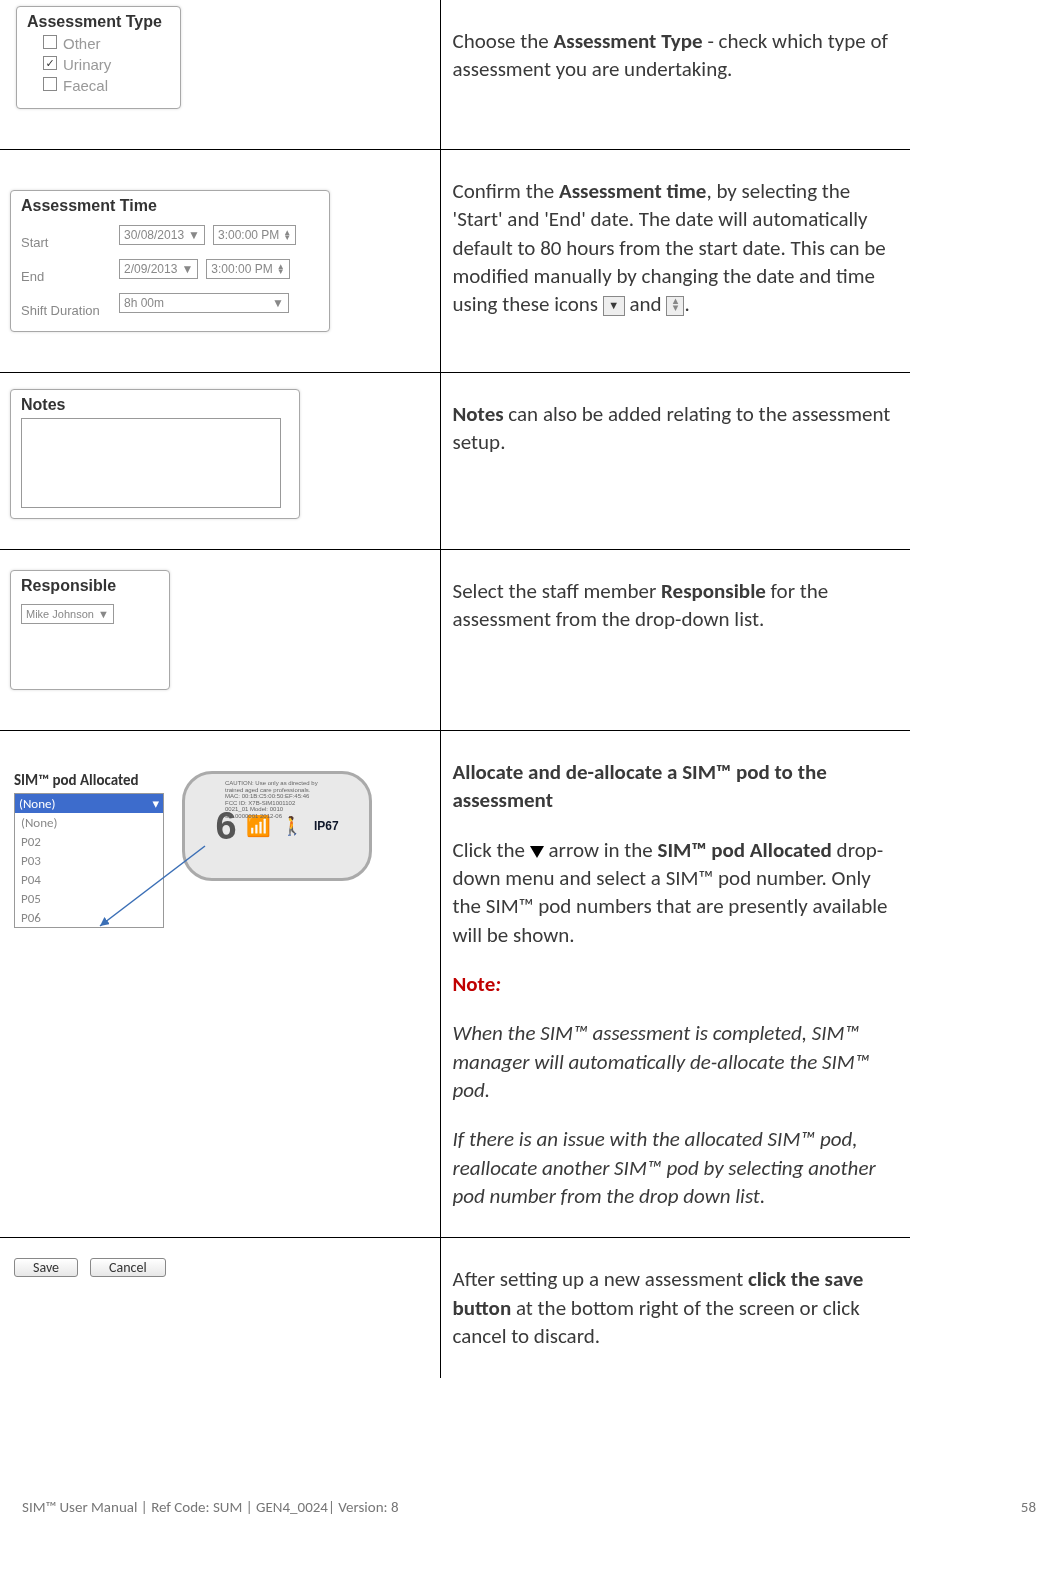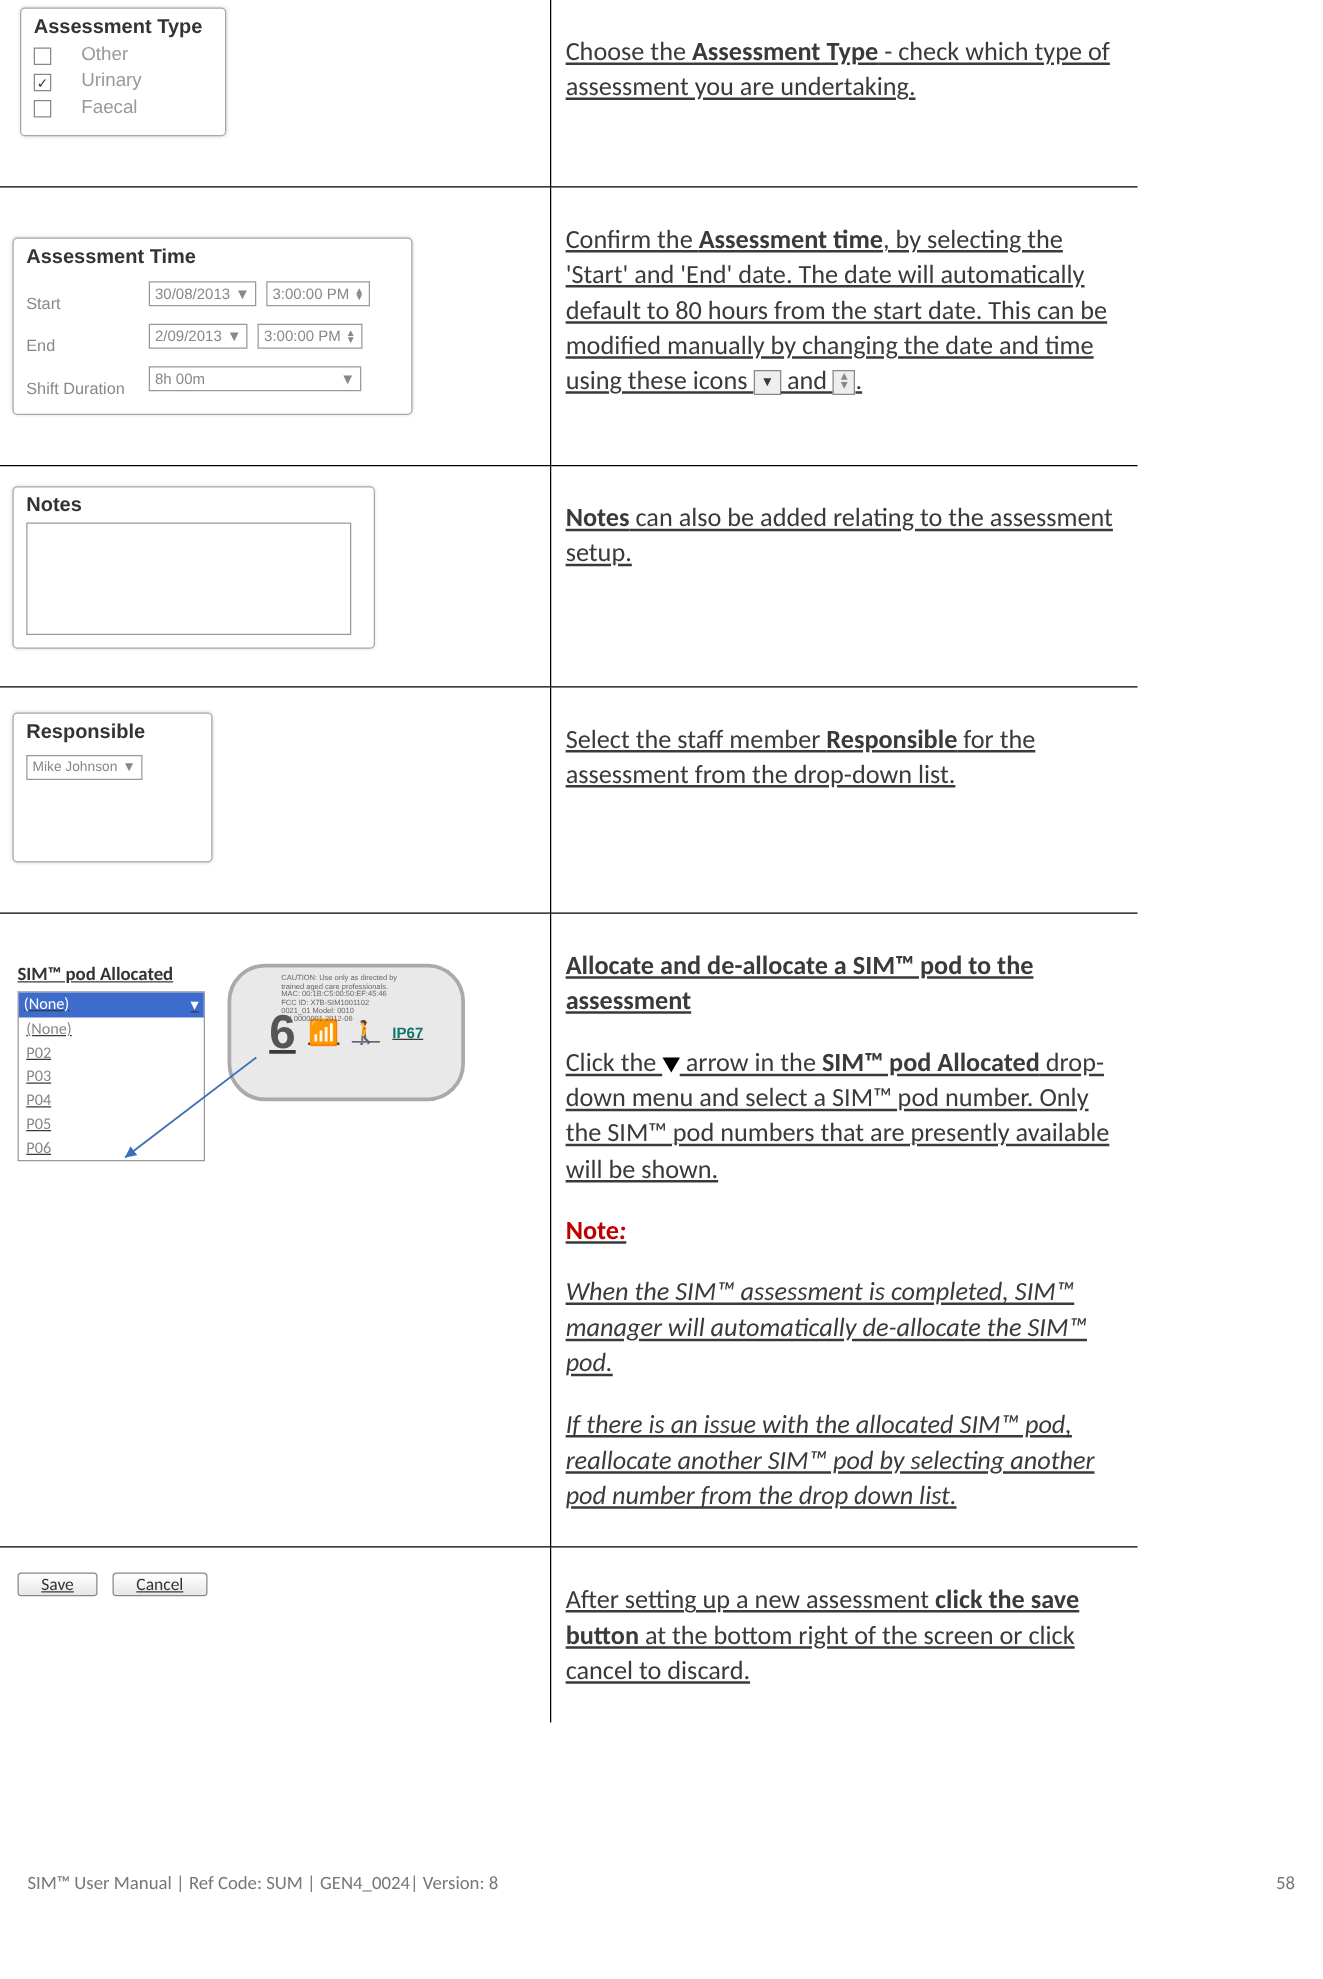--- a/index.html
+++ b/index.html
@@ -4,21 +4,21 @@
 <style>
   * { box-sizing: border-box; }
   body {
     margin: 0;
     font-family: Calibri, Arial, sans-serif;
     font-size: 21px;
     color: #3a3a3a;
     width: 1058px;
     background: #fff;
   }
-  .page { width: 910px; padding-bottom: 80px; text-decoration: underline; }
+  .page { width: 910px; padding-bottom: 80px; }
   table.doc { border-collapse: collapse; width: 100%; }
   table.doc > tbody > tr > td {
     border: 1px solid #000;
     vertical-align: top;
     padding: 0;
   }
   table.doc > tbody > tr > td.img-col { width: 440px; border-right:1px solid #000;}
   table.doc > tbody > tr > td.txt-col { padding: 6px 18px 6px 12px; line-height: 1.35; }
   
   .panel {
@@ -31,21 +31,21 @@
     font-family: Arial, sans-serif;
     color:#777;
     filter: blur(.3px);
     transform-origin: top left;
   }
   .panel-title{
     font-weight:bold; color:#333; font-size:16px;
     filter:none;
     margin-bottom:4px;
   }
-  .cb-row{display:flex;align-items:flex-end;gap:24px;font-size:15px;margin:4px 0;color:#999;}
+  .cb-row{display:flex;align-items:flex-start;gap:6px;font-size:15px;margin:4px 16px;color:#999;}
   .cb{width:14px;height:14px;border:1px solid #888;display:inline-flex;align-items:center;justify-content:center;font-size:11px;color:#333;}
   .dd{display:inline-flex;align-items:center;border:1px solid #999;height:20px;font-size:12px;padding:0 4px;color:#888;background:#fff;}
   .dd .arr{margin-left:4px;}
   .time-row{display:flex;gap:8px;align-items:center;font-size:13px;margin:3px 0;}
   .time-row .lbl{width:90px;color:#888;margin-top:16px;}
   .spin{display:inline-flex;align-items:center;border:1px solid #999;height:20px;font-size:12px;padding:0 4px;color:#888;}
   .spin .ar{display:flex;flex-direction:column;line-height:5px;font-size:8px;margin-left:4px;}
   .notesbox{width:260px;height:90px;border:1px solid #999;background:#fff;}
   .pod-list{border:1px solid #999;width:150px;font-size:13px;background:#fff;}
   .pod-list .hdr{background:#3d6ccc;color:#fff;padding:2px 4px;display:flex;justify-content:space-between;}
@@ -58,21 +58,21 @@
   .note-red{color:#c00000;font-weight:bold;}
   em.i{font-style:italic;}
   
   .pod-device{
     width:190px;height:110px;border:3px solid #aaa;border-radius:30px;
     background:#e9e9e9;display:flex;align-items:center;justify-content:center;
     gap:10px;position:relative;font-family:Arial;
   }
   .pod-device .big6{font-size:38px;color:#555;font-weight:bold;}
   .pod-device .lbl-block{font-size:6px;color:#666;line-height:1.1;width:70px;}
-  .pod-device .ip{font-size:12px;font-weight:bold;color:#0f766e;}
+  .pod-device .ip{font-size:12px;font-weight:bold;color:#0f172a;}
   .footer{
     position:relative;
     width:1058px;padding:40px 22px 10px;
     font-size:15px;color:#777;display:flex;justify-content:space-between;
   }
   
   .arrow-wrap{position:relative;}
   .arrow-wrap svg{position:absolute;top:0;left:0;pointer-events:none;}
 </style>
 </head>

